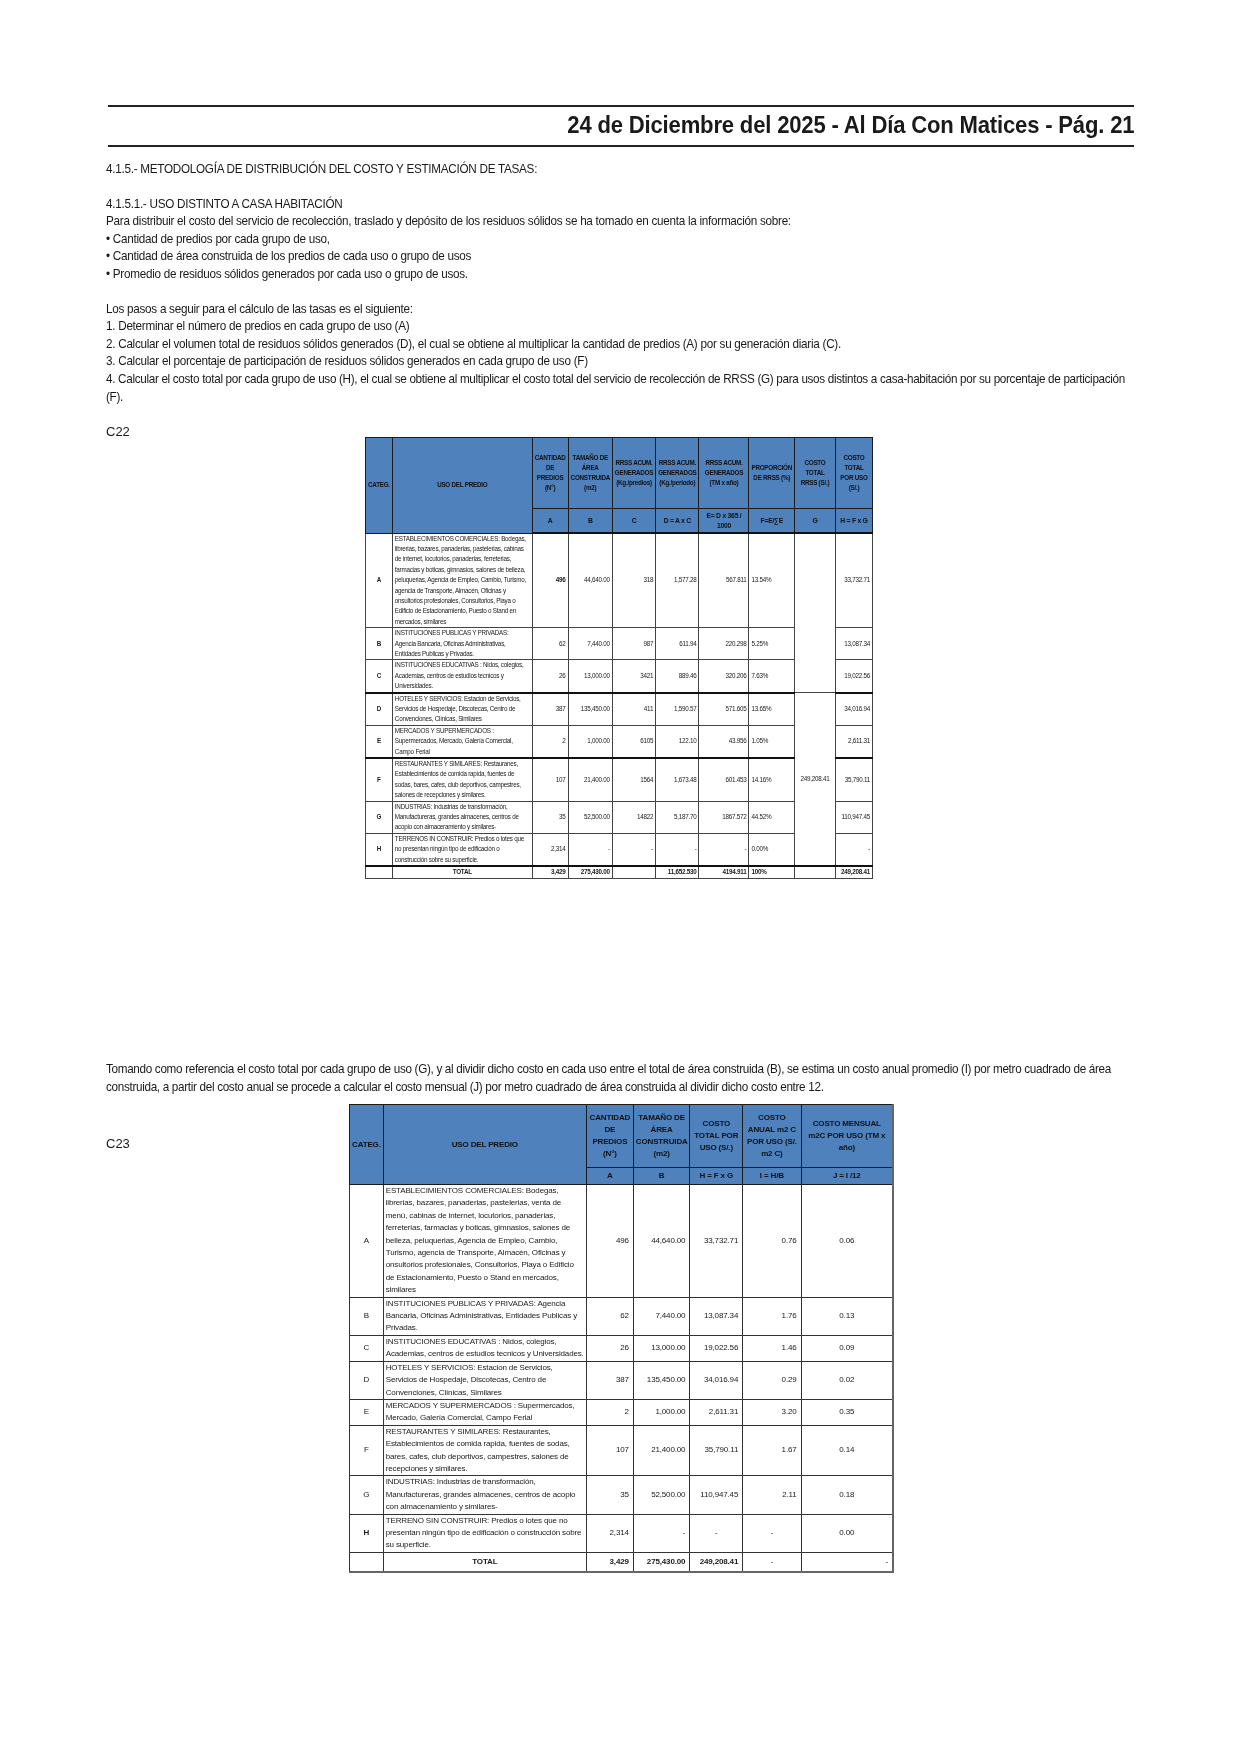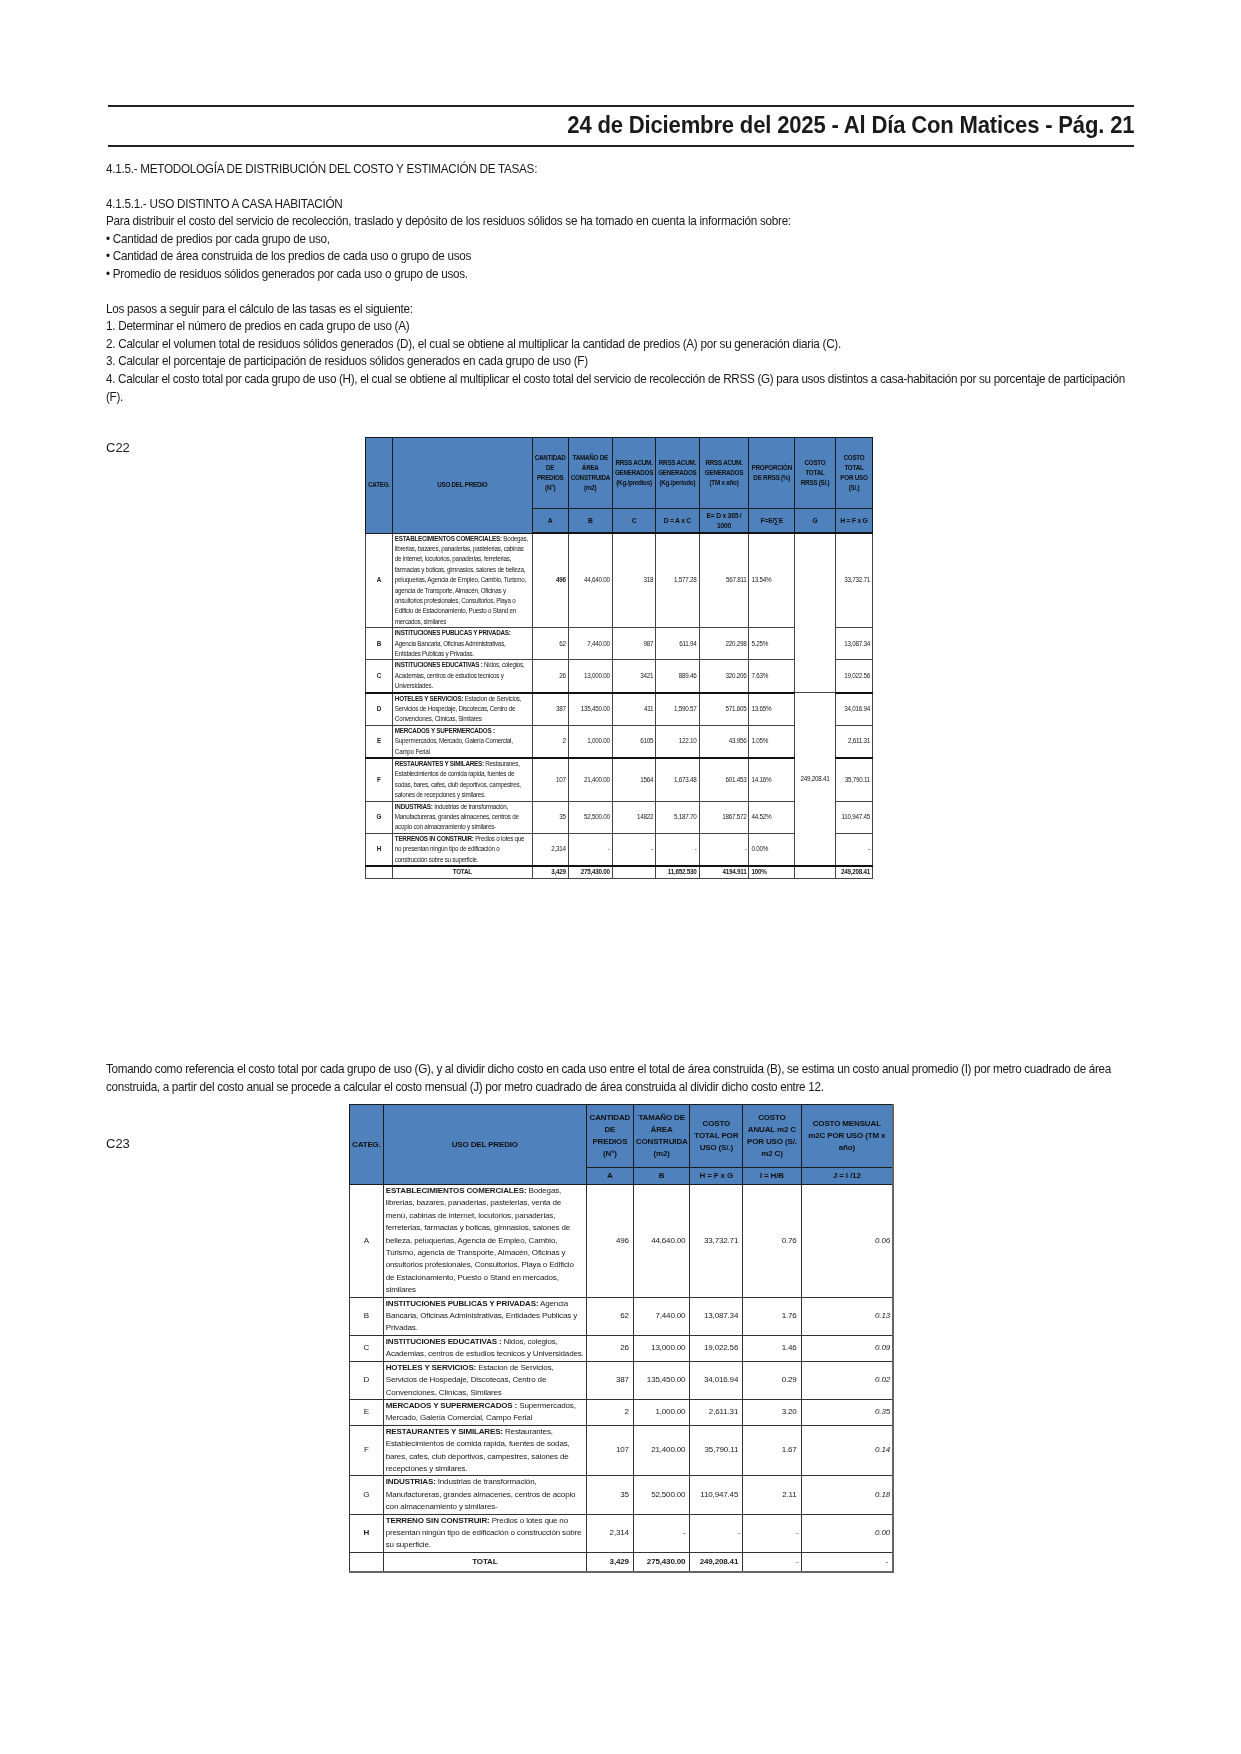--- a/index.html
+++ b/index.html
@@ -30,25 +30,25 @@
   #t22 tr.thick td { border-top: 2px solid #111; }
   #t22 td.gcell { text-align: center; vertical-align: middle; }
   
   #t23 { left: 349px; top: 1104px; width: 545px; font-size: 8px; letter-spacing: -0.15px; }
   #t23 th { background: #4f81bd; color: #111; font-weight: bold; border: 1px solid #1b1b1b;
             text-align: center; line-height: 12px; font-size: 8px; }
   #t23 .hdr1 th { height: 62px; }
   #t23 .hdr2 th { height: 16px; }
   #t23 td { border: 1px solid #333; background: #fff; line-height: 12.4px; }
   #t23 td.num { text-align: right; vertical-align: middle; padding-right: 4px; }
-  #t23 td.ctr { text-align: right; font-style: italic; }
+  #t23 td.ctr { text-align: center; }
   #t23 td.cat { text-align: center; }
   #t23 td.desc { text-align: left; }
   #t23 { border-right: 2px solid #666; border-bottom: 2px solid #666; }
-  b { font-weight: bold; }
+  b { font-weight: normal; }
   .tot { font-weight: bold; }
 </style>
 </head>
 <body>
 
 <div class="rule-top"></div>
 <div class="header-title">24 de Diciembre del 2025 - Al Día Con Matices - Pág. 21</div>
 <div class="rule-bottom"></div>
 
 <div class="txt" style="top:160px">4.1.5.- METODOLOGÍA DE DISTRIBUCIÓN DEL COSTO Y ESTIMACIÓN DE TASAS:</div>
@@ -57,21 +57,21 @@
 <div class="txt" style="top:230px">• Cantidad de predios por cada grupo de uso,</div>
 <div class="txt" style="top:247px">• Cantidad de área construida de los predios de cada uso o grupo de usos</div>
 <div class="txt" style="top:265px">• Promedio de residuos sólidos generados por cada uso o grupo de usos.</div>
 
 <div class="txt" style="top:300px">Los pasos a seguir para el cálculo de las tasas es el siguiente:</div>
 <div class="txt" style="top:317px">1. Determinar el número de predios en cada grupo de uso (A)</div>
 <div class="txt" style="top:335px">2. Calcular el volumen total de residuos sólidos generados (D), el cual se obtiene al multiplicar la cantidad de predios (A) por su generación diaria (C).</div>
 <div class="txt" style="top:352px">3. Calcular el porcentaje de participación de residuos sólidos generados en cada grupo de uso (F)</div>
 <div class="para" style="top:370px">4. Calcular el costo total por cada grupo de uso (H), el cual se obtiene al multiplicar el costo total del servicio de recolección de RRSS (G) para usos distintos a casa-habitación por su porcentaje de participación (F).</div>
 
-<div class="label" style="top:440px">C22</div>
+<div class="label" style="top:424px">C22</div>
 
 <table id="t22">
   <colgroup>
     <col style="width:21px">
       <col style="width:163px">
       <col style="width:34px">
       <col style="width:40px">
     <col style="width:38px">
       <col style="width:40px">
       <col style="width:52px">

